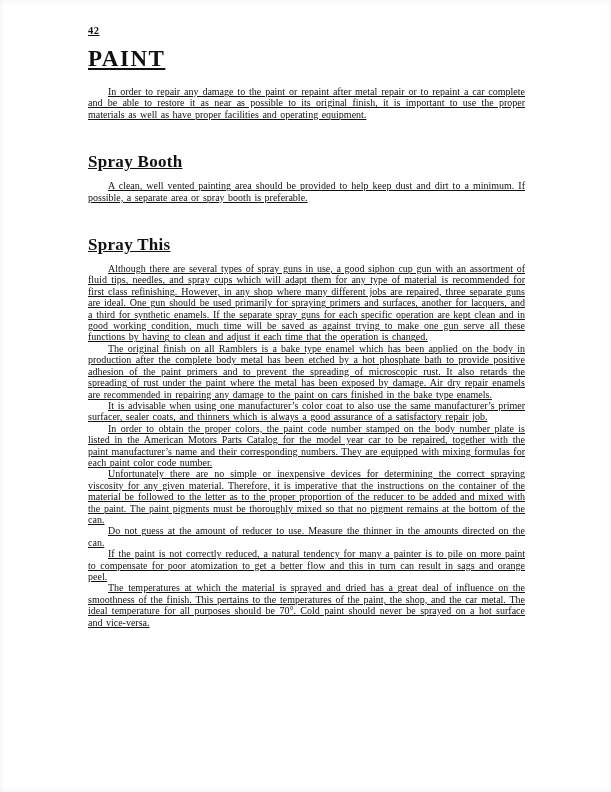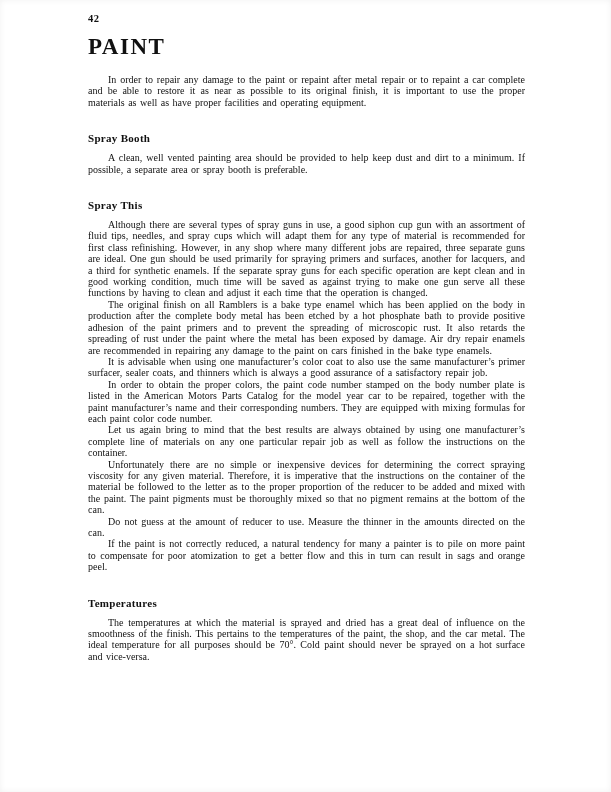--- a/index.html
+++ b/index.html
@@ -14,41 +14,42 @@
     margin: 0 auto;
     background: #ffffff;
     box-shadow: inset 0 0 6px rgba(0,0,0,0.06);
     overflow: hidden;
     font-family: "Liberation Serif", "DejaVu Serif", serif;
     color: #111111;
   }
   .content {
     position: absolute;
     left: 88px;
-    top: 13px;
+    top: 25px;
     width: 437px;
+    text-decoration: underline;
   }
   .page-number {
     font-size: 10.5px;
     font-weight: bold;
     letter-spacing: 0.5px;
     margin: 0 0 8px 0;
   }
   .title {
     font-size: 23px;
     font-weight: bold;
     text-align: left;
     letter-spacing: 1.5px;
     margin: 10px 0 14px 0;
   }
   .section-heading {
-    font-size: 11px;
+    font-size: 17px;
     font-weight: bold;
     letter-spacing: 0.3px;
-    margin: 24px 0 8px 0;
+    margin: 32px 0 8px 0;
   }
   .body-text {
     font-size: 10px;
     line-height: 11.4px;
     text-align: justify;
     text-indent: 20px;
     word-spacing: 1px;
     margin: 0;
   }
 </style>
@@ -61,21 +62,19 @@
     <h1 class="title">PAINT</h1>
     <p class="body-text">In order to repair any damage to the paint or repaint after metal repair or to repaint a car complete and be able to restore it as near as possible to its original finish, it is important to use the proper materials as well as have proper facilities and operating equipment.</p>
     <div id="sections">
         <h2 class="section-heading">Spray Booth</h2>
         <p class="body-text">A clean, well vented painting area should be provided to help keep dust and dirt to a minimum. If possible, a separate area or spray booth is preferable.</p>
         <h2 class="section-heading">Spray This</h2>
         <p class="body-text">Although there are several types of spray guns in use, a good siphon cup gun with an assortment of fluid tips, needles, and spray cups which will adapt them for any type of material is recommended for first class refinishing. However, in any shop where many different jobs are repaired, three separate guns are ideal. One gun should be used primarily for spraying primers and surfaces, another for lacquers, and a third for synthetic enamels. If the separate spray guns for each specific operation are kept clean and in good working condition, much time will be saved as against trying to make one gun serve all these functions by having to clean and adjust it each time that the operation is changed.</p>
         <p class="body-text">The original finish on all Ramblers is a bake type enamel which has been applied on the body in production after the complete body metal has been etched by a hot phosphate bath to provide positive adhesion of the paint primers and to prevent the spreading of microscopic rust. It also retards the spreading of rust under the paint where the metal has been exposed by damage. Air dry repair enamels are recommended in repairing any damage to the paint on cars finished in the bake type enamels.</p>
         <p class="body-text">It is advisable when using one manufacturer’s color coat to also use the same manufacturer’s primer surfacer, sealer coats, and thinners which is always a good assurance of a satisfactory repair job.</p>
         <p class="body-text">In order to obtain the proper colors, the paint code number stamped on the body number plate is listed in the American Motors Parts Catalog for the model year car to be repaired, together with the paint manufacturer’s name and their corresponding numbers. They are equipped with mixing formulas for each paint color code number.</p>
-        <p class="body-text">Let us again bring to mind that the best results are always obtained by using one manufacturer’s complete line of materials on any one particular repair job as well as follow the instructions on the container.</p>
         <p class="body-text">Unfortunately there are no simple or inexpensive devices for determining the correct spraying viscosity for any given material. Therefore, it is imperative that the instructions on the container of the material be followed to the letter as to the proper proportion of the reducer to be added and mixed with the paint. The paint pigments must be thoroughly mixed so that no pigment remains at the bottom of the can.</p>
         <p class="body-text">Do not guess at the amount of reducer to use. Measure the thinner in the amounts directed on the can.</p>
         <p class="body-text">If the paint is not correctly reduced, a natural tendency for many a painter is to pile on more paint to compensate for poor atomization to get a better flow and this in turn can result in sags and orange peel.</p>
-        <h2 class="section-heading">Temperatures</h2>
         <p class="body-text">The temperatures at which the material is sprayed and dried has a great deal of influence on the smoothness of the finish. This pertains to the temperatures of the paint, the shop, and the car metal. The ideal temperature for all purposes should be 70°. Cold paint should never be sprayed on a hot surface and vice-versa.</p>
       </div>
   </div>
 </div>
 
 </body></html>

